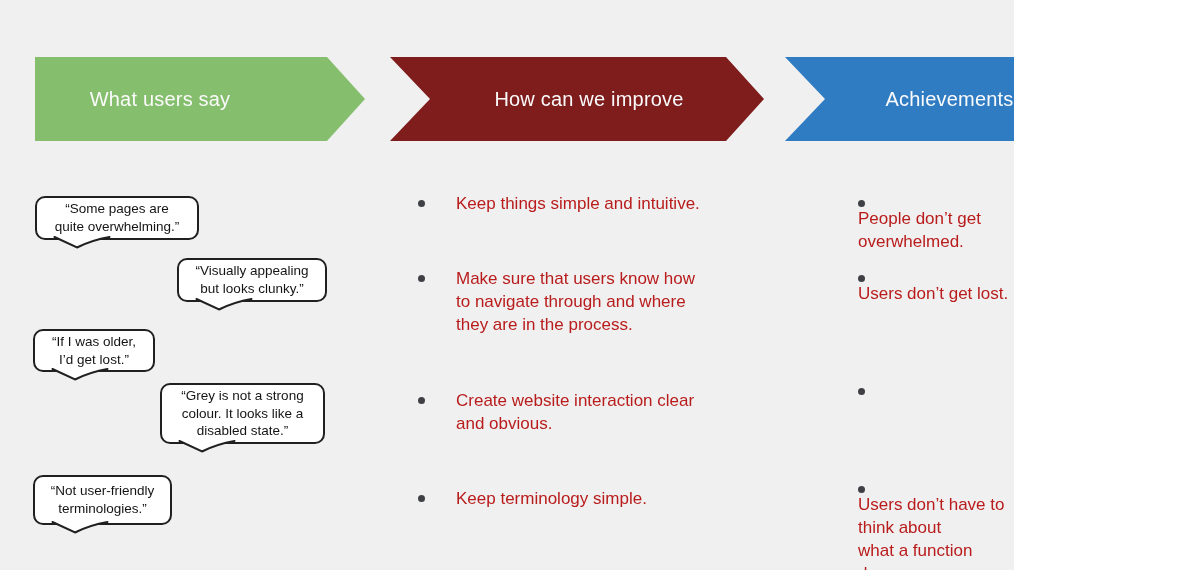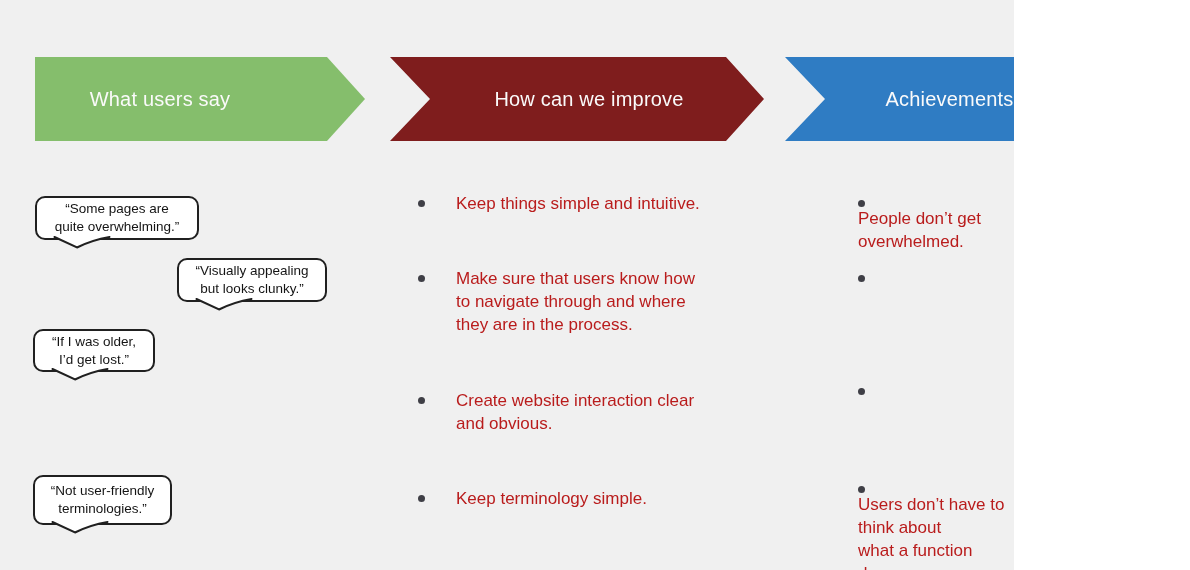--- a/index.html
+++ b/index.html
@@ -147,20 +147,28 @@
       <path d="M1.5 1 L24 11.5 C32 7.5 42 3.5 56.5 1" fill="#FFFFFF" stroke="#202020" stroke-width="2" stroke-linecap="round"></path>
     </svg>
   </div>
   <div class="bubble b3">
     <div class="bubble-text">“If I was older,
 I’d get lost.”</div>
     <svg class="tail" viewBox="0 0 58 13">
       <path d="M1.5 1 L24 11.5 C32 7.5 42 3.5 56.5 1" fill="#FFFFFF" stroke="#202020" stroke-width="2" stroke-linecap="round"></path>
     </svg>
   </div>
+  <div class="bubble b4">
+    <div class="bubble-text">“Grey is not a strong
+colour. It looks like a
+disabled state.”</div>
+    <svg class="tail" viewBox="0 0 58 13">
+      <path d="M1.5 1 L24 11.5 C32 7.5 42 3.5 56.5 1" fill="#FFFFFF" stroke="#202020" stroke-width="2" stroke-linecap="round"></path>
+    </svg>
+  </div>
   <div class="bubble b5">
     <div class="bubble-text">“Not user-friendly
 terminologies.”</div>
     <svg class="tail" viewBox="0 0 58 13">
       <path d="M1.5 1 L24 11.5 C32 7.5 42 3.5 56.5 1" fill="#FFFFFF" stroke="#202020" stroke-width="2" stroke-linecap="round"></path>
     </svg>
   </div>
 
   <div class="col-mid">
     <div class="bullet-row m1">
@@ -184,20 +192,21 @@
     </div>
   </div>
 
   <div class="col-right">
     <div class="bullet-row r1">
       <span class="bullet-dot"></span>
       <span class="bullet-text">People don’t get overwhelmed.</span>
     </div>
     <div class="bullet-row r2">
       <span class="bullet-dot"></span>
+      <span class="bullet-text">Users don’t get lost.</span>
     </div>
     <div class="bullet-row r3">
       <span class="bullet-dot"></span>
     </div>
     <div class="bullet-row r4">
       <span class="bullet-dot"></span>
       <span class="bullet-text">Users don’t have to think about
 what a function does.</span>
     </div>
   </div>

